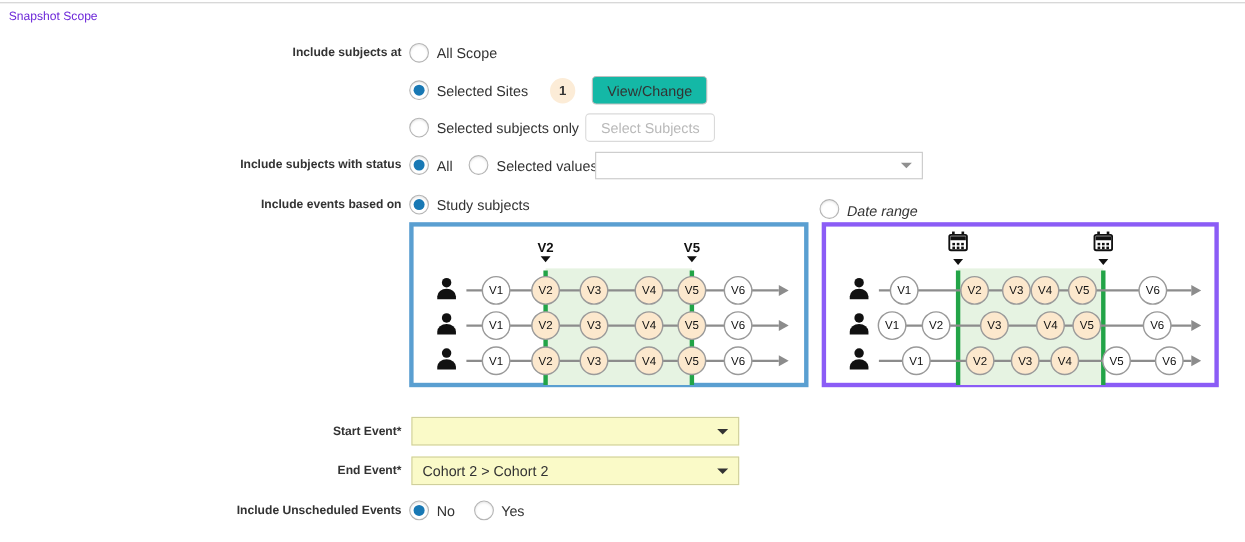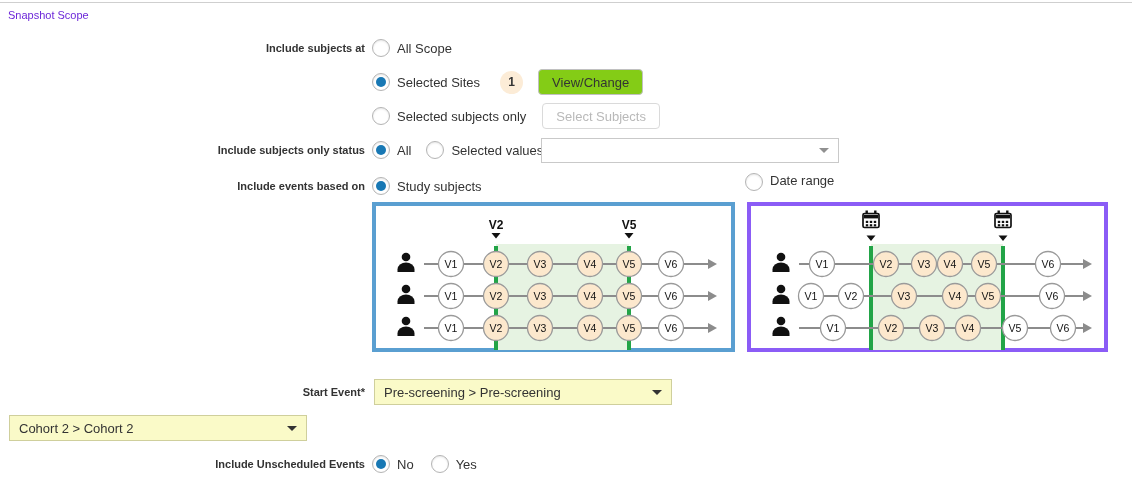--- a/index.html
+++ b/index.html
@@ -7,29 +7,29 @@
   body{position:relative;font-size:13px;}
   .topline{position:absolute;top:2px;left:0;width:1132px;height:1px;background:#cfcfcf;}
   .page-title{position:absolute;top:9px;left:8px;font-size:11px;color:#6d28d9;}
   .row{position:absolute;left:0;display:flex;align-items:center;height:26px;}
   .row-label{width:365px;flex:none;text-align:right;font-weight:bold;font-size:11px;color:#333;white-space:nowrap;}
   .row-content{display:flex;align-items:center;margin-left:7px;position:relative;}
   .radio{width:18px;height:18px;flex:none;border-radius:50%;background:#fff;border:1px solid #b4b4b4;box-shadow:inset 0 1px 2px rgba(0,0,0,.10);position:relative;cursor:pointer;}
   .radio.checked::after{content:"";position:absolute;left:3px;top:3px;width:10px;height:10px;border-radius:50%;background:var(--accent,#1878b4);}
   .radio-label{font-size:13px;margin-left:7px;color:#333;white-space:nowrap;}
   .badge{width:23px;height:23px;border-radius:50%;background:#fcecd7;display:flex;align-items:center;justify-content:center;font-size:12px;font-weight:bold;color:#333;margin-left:20px;}
-  .btn{height:26px;padding:0 13px;display:inline-flex;align-items:center;border:1px solid #c0c0c0;border-radius:4px;background:#84cc16;font-size:13px;color:#333;cursor:pointer;white-space:nowrap;}
+  .btn{height:26px;padding:0 13px;display:inline-flex;align-items:center;border:1px solid #c0c0c0;border-radius:4px;background:#14b8a6;font-size:13px;color:#333;cursor:pointer;white-space:nowrap;}
   .btn.disabled{background:#fff;border-color:#dadada;color:#b9b9b9;cursor:default;}
   .select{position:relative;height:25px;border:1px solid #c9c9c9;background:#fff;display:flex;align-items:center;padding:0 26px 0 9px;font-size:13px;color:#333;cursor:pointer;white-space:nowrap;}
   .select .caret{position:absolute;right:9px;top:50%;margin-top:-2px;width:0;height:0;border-left:5px solid transparent;border-right:5px solid transparent;border-top:5px solid #909090;}
   .select.yellow{background:var(--selyellow,#fafac8);border-color:#cfcf9c;height:26px;}
   .select.yellow .caret{border-top-color:#333;}
   .status-select{position:absolute;left:541px;width:298px;}
   .event-select{width:298px;margin-left:2px;}
-  .date-range-opt{position:absolute;left:745px;top:0;height:26px;display:flex;align-items:flex-start;}
+  .date-range-opt{position:absolute;left:745px;top:0;height:26px;display:flex;align-items:flex-end;font-style:italic;}
   .panel{position:absolute;top:202px;background:#fff;border:4px solid #8b5cf6;}
   .panel.selected{border-color:#5a9fd1;}
   .panel svg{display:block;}
   .panel svg text{font-family:"Liberation Sans","DejaVu Sans",sans-serif;}
 </style>
 </head>
 <body>
 
 <div class="topline"></div>
 <div class="page-title">Snapshot Scope</div>
@@ -50,26 +50,26 @@
     <span class="badge">1</span>
     <button class="btn" style="margin-left:15px">View/Change</button>
   </div>
 </div>
 
 <div class="row" style="top:103px">
   <div class="row-label"></div>
   <div class="row-content">
     <span class="radio"></span>
     <span class="radio-label">Selected subjects only</span>
-    <button class="btn disabled" style="margin-left:16px">Select Subjects</button>
+    <button class="btn disabled" style="margin-left:6px">Select Subjects</button>
   </div>
 </div>
 
 <div class="row" style="top:137px">
-  <div class="row-label">Include subjects only status</div>
+  <div class="row-label">Include subjects with status</div>
   <div class="row-content">
     <span class="radio checked"></span>
     <span class="radio-label">All</span>
     <span class="radio" style="margin-left:15px"></span>
     <span class="radio-label">Selected values</span>
   </div>
   <div class="select status-select">
     <span></span>
     <span class="caret"></span>
   </div>
@@ -237,27 +237,27 @@
       <text x="264" y="125.5" text-anchor="middle" font-size="10.5" fill="#111">V5</text>
       <circle cx="312" cy="122" r="12.5" fill="#fff" stroke="#9a9a9a" stroke-width="1.3"></circle>
       <text x="312" y="125.5" text-anchor="middle" font-size="10.5" fill="#111">V6</text>
     </svg>
 </div>
 
 <div class="row" style="top:379px">
   <div class="row-label">Start Event*</div>
   <div class="row-content">
     <div class="select yellow event-select">
-      <span>Pre-screening &gt; Pre-screening</span>
       <span class="caret"></span>
     </div>
   </div>
 </div>
 
 <div class="row" style="top:415px">
+  <div class="row-label">End Event*</div>
   <div class="row-content">
     <div class="select yellow event-select">
       <span>Cohort 2 &gt; Cohort 2</span>
       <span class="caret"></span>
     </div>
   </div>
 </div>
 
 <div class="row" style="top:451px">
   <div class="row-label">Include Unscheduled Events</div>

